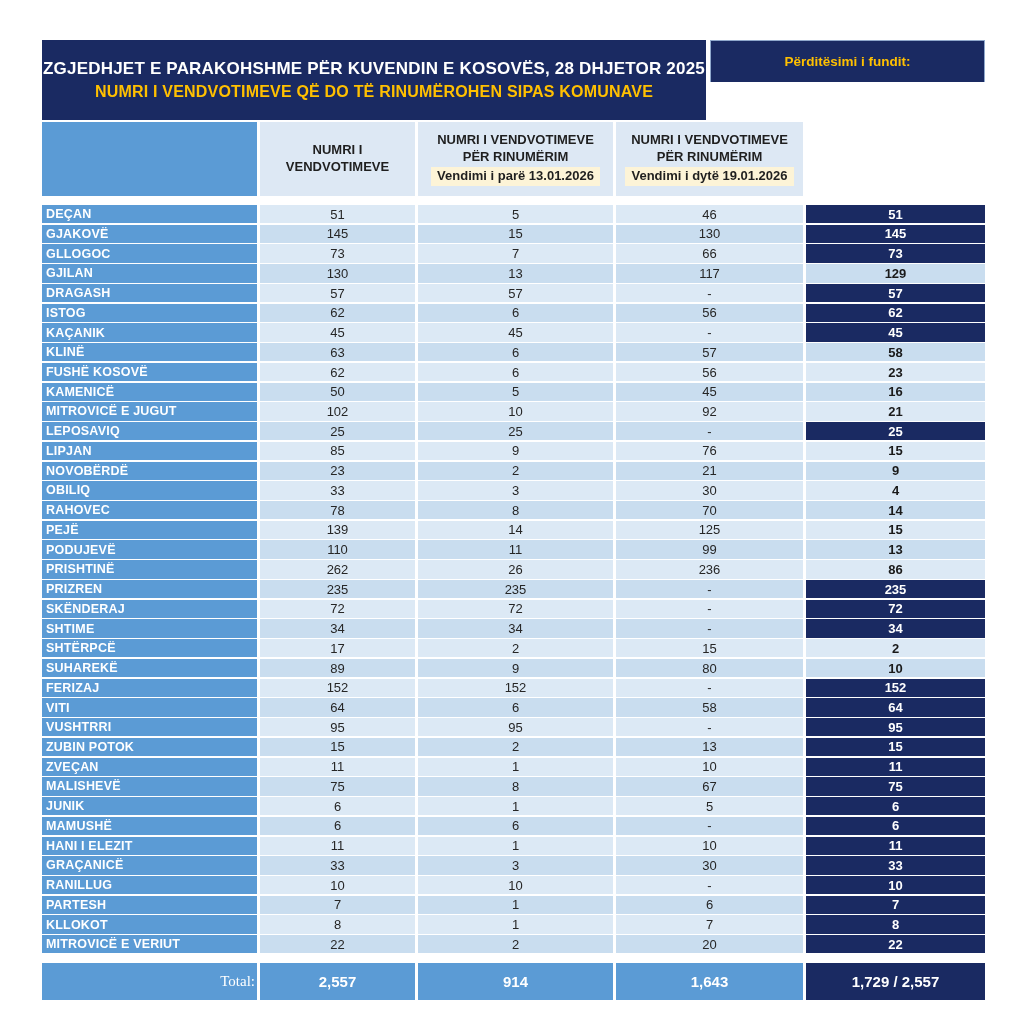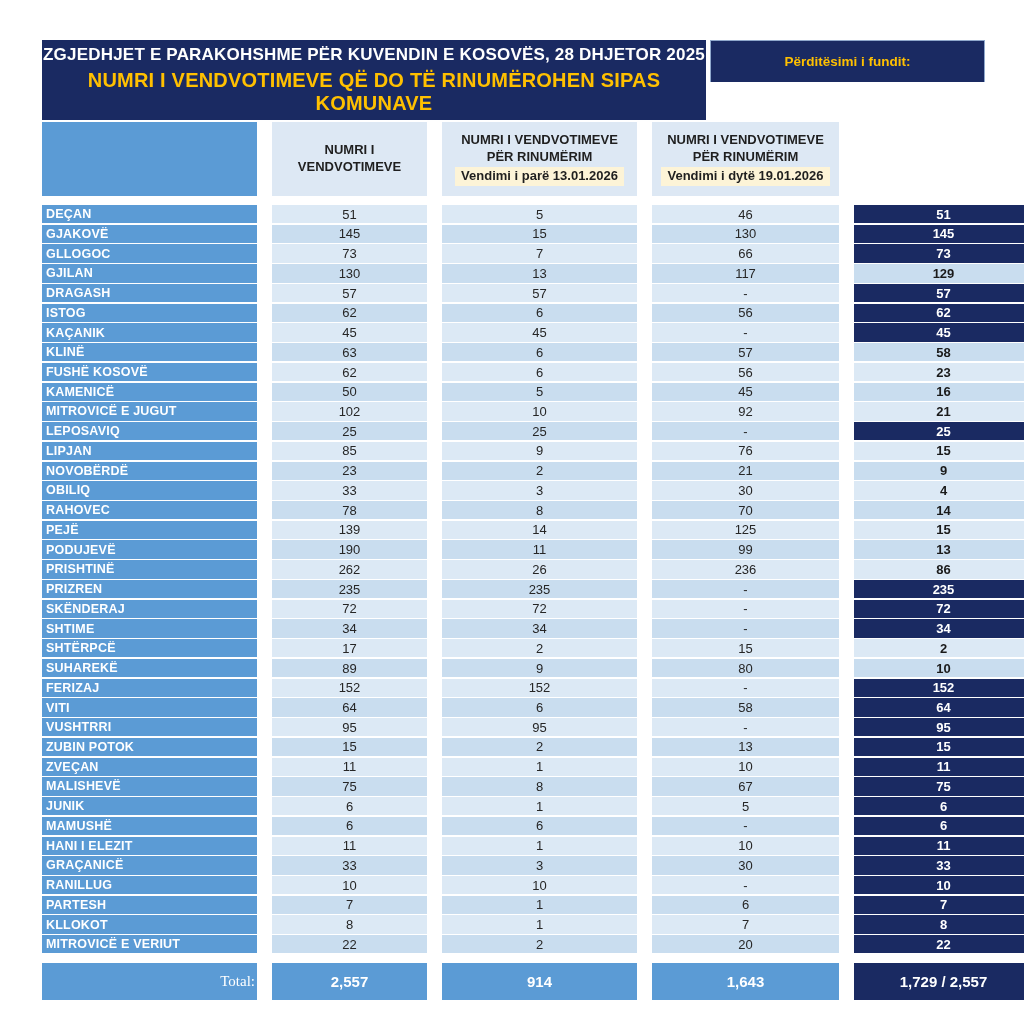--- a/index.html
+++ b/index.html
@@ -10,36 +10,36 @@
   }
   .sheet { position:relative; width:943px; margin:40px 0 0 42px; }
 
   
   .header-band { display:flex; gap:4px; height:80px; }
   .title-block {
     flex:1; background:var(--navy,#1A2A62);
     display:flex; flex-direction:column; justify-content:center; text-align:center;
   }
   .title-line1 { color:#ffffff; font-weight:bold; font-size:17px; letter-spacing:0.2px; }
-  .title-line2 { color:var(--gold,#FFC000); font-weight:bold; font-size:20px; margin-top:4px; letter-spacing:0.2px; }
+  .title-line2 { color:var(--gold,#FFC000); font-weight:bold; font-size:16px; margin-top:4px; letter-spacing:0.2px; }
   .update-box { width:275px; display:flex; flex-direction:column;border-radius:12px; }
   .update-top, .update-bottom {
     background:var(--navy,#1A2A62); color:var(--gold,#FFC000);
     font-weight:bold; font-size:13.5px;
     display:flex; align-items:center; justify-content:center;
     border:1px solid #8FA8CC; box-sizing:border-box;
   }
   .update-top { flex:0 0 42px; border-bottom:none; }
   .update-bottom { flex:1; }
 
   
   .grid5 {
     display:grid;
     grid-template-columns:215px 155px 195px 187px 179px;
-    column-gap:15px;
+    column-gap:3px;
   }
 
   
   .col-headers { margin-top:2px; height:74px; }
   .col-headers > div {
     display:flex; flex-direction:column; align-items:center; justify-content:center;
     text-align:center; box-sizing:border-box;
   }
   .ch-spacer { background:var(--blue,#5B9BD5); }
   .ch-light { background:var(--headerCell,#DDE8F4); color:#1f1f1f; font-weight:bold; font-size:13px; line-height:1.3; }
@@ -224,21 +224,21 @@
   </div>
       <div class="row grid5 r-even">
     <div class="cell-mun">PEJË</div>
     <div class="cell-num c-total">139</div>
     <div class="cell-num c-first">14</div>
     <div class="cell-num c-second">125</div>
     <div class="cell-rec">15</div>
   </div>
       <div class="row grid5 r-odd">
     <div class="cell-mun">PODUJEVË</div>
-    <div class="cell-num c-total">190</div>
+    <div class="cell-num c-total">110</div>
     <div class="cell-num c-first">11</div>
     <div class="cell-num c-second">99</div>
     <div class="cell-rec">13</div>
   </div>
       <div class="row grid5 r-even">
     <div class="cell-mun">PRISHTINË</div>
     <div class="cell-num c-total">262</div>
     <div class="cell-num c-first">26</div>
     <div class="cell-num c-second">236</div>
     <div class="cell-rec">86</div>

